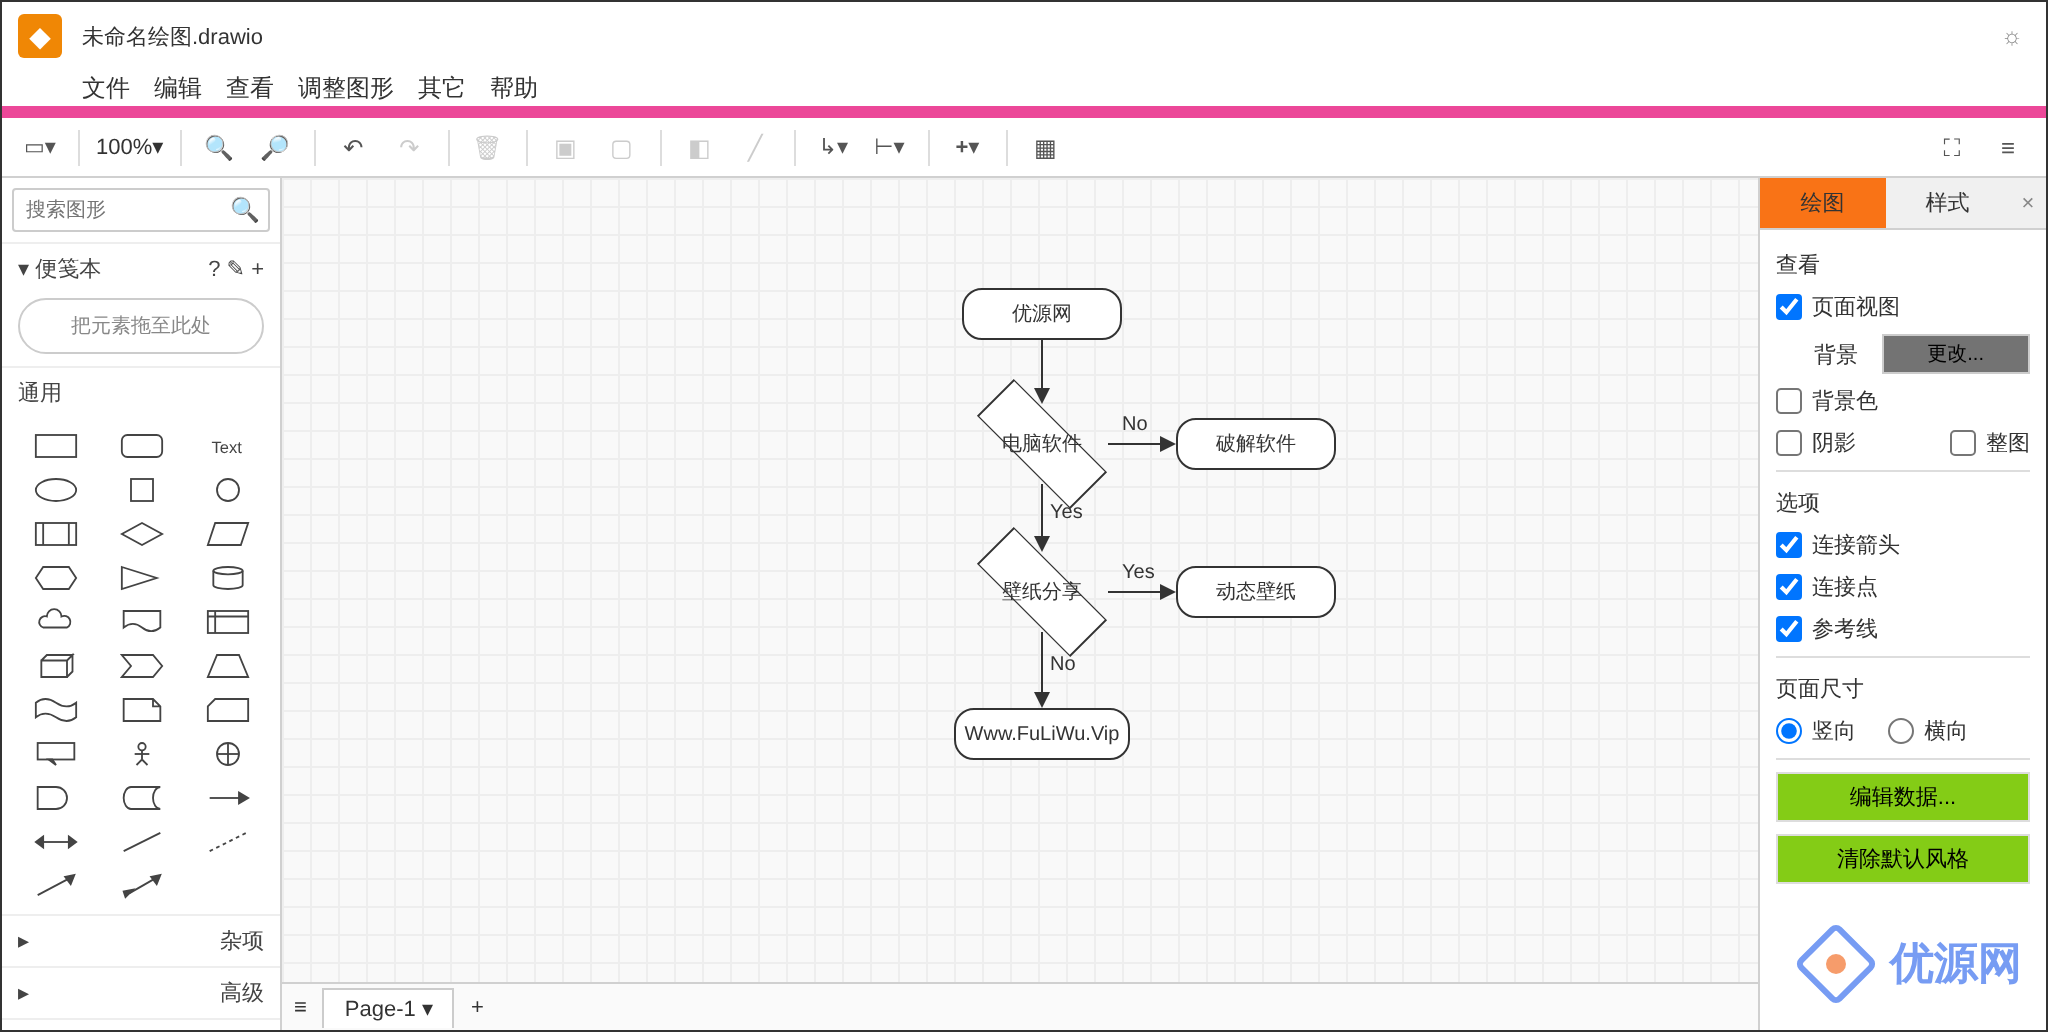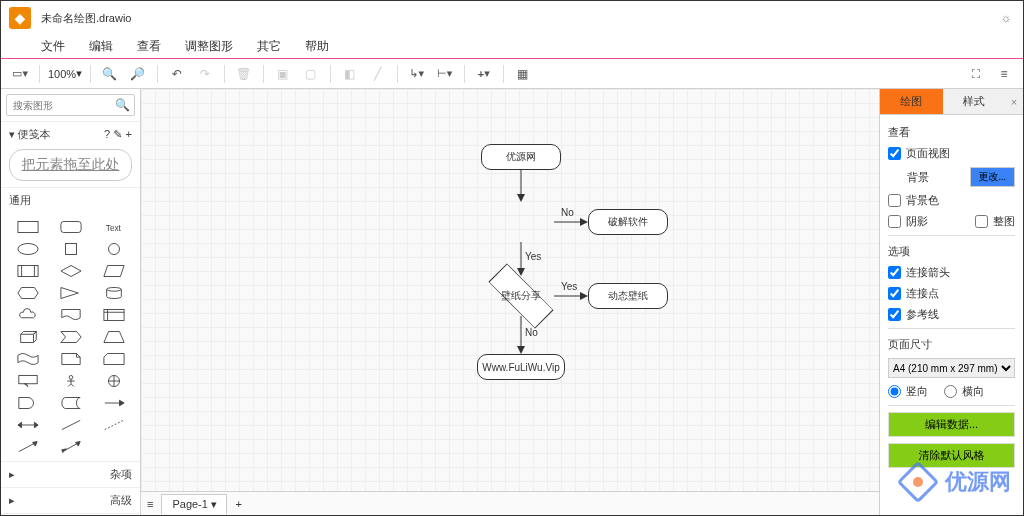--- a/index.html
+++ b/index.html
@@ -7,36 +7,36 @@
 .window { width: 1024px; height: 516px; border: 1px solid #333; display: flex; flex-direction: column; position: relative; }
 .titlebar { height: 26px; display: flex; align-items: center; padding: 0 6px; border-bottom: 1px solid #e0e0e0; }
 .titlebar .icon { width: 14px; height: 14px; background: #f08705; border-radius: 2px; margin-right: 6px; }
 .titlebar .title { flex: 1; font-size: 12px; }
 .winbtn { width: 34px; height: 26px; display: flex; align-items: center; justify-content: center; color: #333; }
 .winbtn svg { width: 10px; height: 10px; }
 .header { height: 34px; display: flex; align-items: center; padding: 0 8px; gap: 10px; }
 .app-logo { width: 22px; height: 22px; background: #f08705; border-radius: 3px; display: flex; align-items: center; justify-content: center; color: #fff; font-size: 14px; }
 .filename { font-size: 11px; }
 .theme-btn { margin-left: auto; width: 18px; height: 18px; display: flex; align-items: center; justify-content: center; color: #888; }
-.menubar { height: 24px; display: flex; align-items: center; padding: 0 8px 0 40px; gap: 24px; border-bottom: 1px solid #ec4899; }
+.menubar { height: 24px; display: flex; align-items: center; padding: 0 8px 0 40px; gap: 12px; border-bottom: 6px solid #ec4899; }
 .menu-item { font-size: 12px; cursor: pointer; }
 .unsaved { background: #fde4e1; border: 1px solid #f0b0a8; padding: 2px 8px; font-size: 11px; display: flex; align-items: center; gap: 4px; }
 .toolbar { height: 30px; display: flex; align-items: center; padding: 0 8px; gap: 6px; border-bottom: 1px solid #d0d0d0; }
 .tb-btn { width: 22px; height: 22px; display: flex; align-items: center; justify-content: center; color: #555; }
 .tb-sep { width: 1px; height: 18px; background: #ddd; margin: 0 2px; }
 .tb-dd { display: flex; align-items: center; font-size: 11px; }
 .toolbar-right { margin-left: auto; display: flex; gap: 6px; }
 .body { flex: 1; display: flex; overflow: hidden; }
 .sidebar { width: 140px; border-right: 1px solid #d0d0d0; display: flex; flex-direction: column; }
 .search-wrap { padding: 5px; }
 .search { width: 100%; height: 22px; border: 1px solid #ccc; border-radius: 2px; padding: 0 22px 0 6px; font-size: 10px; }
 .search-wrap { position: relative; }
 .search-icon-pos { position: absolute; right: 10px; top: 9px; color: #888; }
 .sec-head { padding: 5px 8px; display: flex; align-items: center; justify-content: space-between; font-size: 11px; color: #444; border-top: 1px solid #eee; }
-.drop-hint { margin: 2px 8px 6px; border: 1px solid #ccc; border-radius: 14px; padding: 6px; text-align: center; font-size: 14px; color: #888; text-decoration: underline; }
+.drop-hint { margin: 2px 8px 6px; border: 1px solid #ccc; border-radius: 14px; padding: 6px; text-align: center; font-size: 10px; color: #888; }
 .shapes-grid { display: grid; grid-template-columns: repeat(3, 1fr); gap: 2px; padding: 4px 6px; }
 .shape { height: 20px; display: flex; align-items: center; justify-content: center; }
 .shape svg { width: 22px; height: 14px; stroke: #444; stroke-width: 1; fill: none; }
 .more-shapes { margin: 6px; background: #3b8dff; color: #fff; border: none; padding: 5px 10px; border-radius: 3px; font-size: 11px; }
 .canvas-area { flex: 1; position: relative; background: #f9f9f9; }
 .grid { position: absolute; inset: 0; background-image: linear-gradient(#eee 1px, transparent 1px), linear-gradient(90deg, #eee 1px, transparent 1px); background-size: 14px 14px; }
 .diagram { position: absolute; inset: 0; }
 .node { position: absolute; background: #fff; border: 1px solid #333; font-size: 10px; display: flex; align-items: center; justify-content: center; border-radius: 10px; }
 .diamond { position: absolute; width: 66px; height: 42px; }
 .diamond .d-shape { width: 100%; height: 100%; border: 1px solid #333; transform: rotate(45deg) scaleY(0.62); background: #fff; }
@@ -47,21 +47,21 @@
 .right-panel { width: 144px; border-left: 1px solid #d0d0d0; display: flex; flex-direction: column; font-size: 11px; }
 .rp-tabs { display: flex; height: 26px; border-bottom: 1px solid #d0d0d0; }
 .rp-tab { flex: 1; display: flex; align-items: center; justify-content: center; background: #f0f0f0; }
 .rp-tab.active { background: #f97316; }
 .rp-close { width: 18px; display: flex; align-items: center; justify-content: center; color: #888; background: #f0f0f0; }
 .rp-body { padding: 8px; display: flex; flex-direction: column; gap: 6px; }
 .rp-row { display: flex; align-items: center; gap: 5px; }
 .rp-h { font-size: 11px; color: #333; margin-top: 2px; }
 .rp-input { width: 42px; height: 18px; border: 1px solid #ccc; text-align: right; padding-right: 3px; font-size: 10px; }
 .rp-swatch { width: 22px; height: 16px; border: 1px solid #888; background: #d8d8d8; }
-.rp-btn { border: 1px solid #ccc; background: #3b82f6; padding: 2px 8px; font-size: 10px; font-family: Liberation Serif, serif; }
+.rp-btn { border: 1px solid #ccc; background: #737373; padding: 2px 22px; font-size: 10px; }
 .rp-select { width: 100%; height: 20px; border: 1px solid #ccc; font-size: 10px; }
 .rp-action { width: 100%; background: #84cc16; border: 1px solid #ddd; padding: 4px; font-size: 11px; }
 .watermark { position: absolute; right: 12px; bottom: 18px; display: flex; align-items: center; gap: 4px; opacity: 0.75; pointer-events: none; }
 .watermark .wm-icon { width: 30px; height: 30px; border: 3px solid #4a7cf0; transform: rotate(45deg); border-radius: 4px; display: flex; align-items: center; justify-content: center; }
 .watermark .wm-dot { width: 10px; height: 10px; background: #f47b3a; border-radius: 50%; }
 .watermark .wm-text { font-size: 22px; color: #4a7cf0; font-weight: bold; margin-left: 8px; }
 svg.arrow { position: absolute; overflow: visible; }
 </style>
 </head>
 <body>
@@ -315,20 +315,24 @@
 
     <div style="flex:1;display:flex;flex-direction:column">
       <div class="canvas-area">
         <div class="grid"></div>
         <div class="diagram">
           <div class="node" style="left:340px;top:55px;width:80px;height:26px;">优源网</div>
           <svg class="arrow" style="left:379px;top:81px" width="2" height="32">
               <line x1="1" y1="0" x2="1" y2="26" stroke="#333"></line>
               <polygon points="1,32 -3,24 5,24" fill="#333"></polygon>
             </svg>
+          <div class="diamond" style="left:347px;top:112px;">
+              <div class="d-shape"></div>
+              <div class="d-label">电脑软件</div>
+            </div>
           <div class="edge-label" style="left:420px;top:118px;">No</div>
           <svg class="arrow" style="left:413px;top:132px" width="34" height="2">
               <line x1="0" y1="1" x2="28" y2="1" stroke="#333"></line>
               <polygon points="34,1 26,-3 26,5" fill="#333"></polygon>
             </svg>
           <div class="node" style="left:447px;top:120px;width:80px;height:26px;">破解软件</div>
           <div class="edge-label" style="left:384px;top:162px;">Yes</div>
           <svg class="arrow" style="left:379px;top:153px" width="2" height="34">
               <line x1="1" y1="0" x2="1" y2="28" stroke="#333"></line>
               <polygon points="1,34 -3,26 5,26" fill="#333"></polygon>
@@ -396,21 +400,20 @@
         <div class="rp-row">
             <input type="checkbox" checked="" style="">
             <span>连接点</span>
           </div>
         <div class="rp-row">
             <input type="checkbox" checked="" style="">
             <span>参考线</span>
           </div>
         <hr style="border:none;border-top:1px solid #ddd">
         <div class="rp-h">页面尺寸</div>
-        <select class="rp-select"><option>A4 (210 mm x 297 mm)</option></select>
         <div class="rp-row"><input type="radio" checked="" style=""><span>竖向</span>&nbsp;&nbsp;<input type="radio" style=""><span>横向</span></div>
         <hr style="border:none;border-top:1px solid #ddd">
         <button class="rp-action">编辑数据...</button>
         <button class="rp-action">清除默认风格</button>
       </div>
     </div>
   </div>
 
   <div class="watermark">
     <div class="wm-icon">

